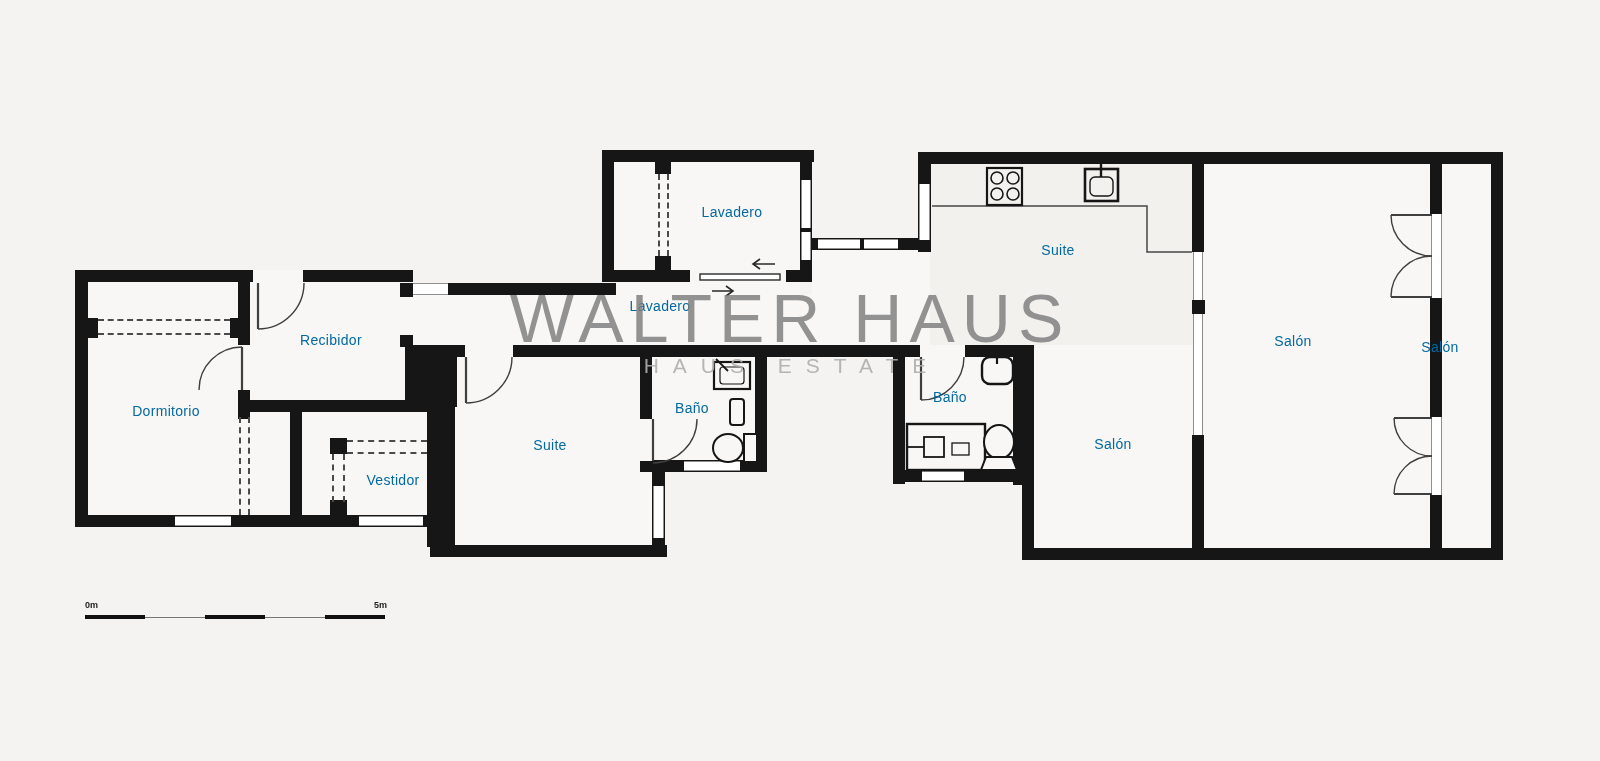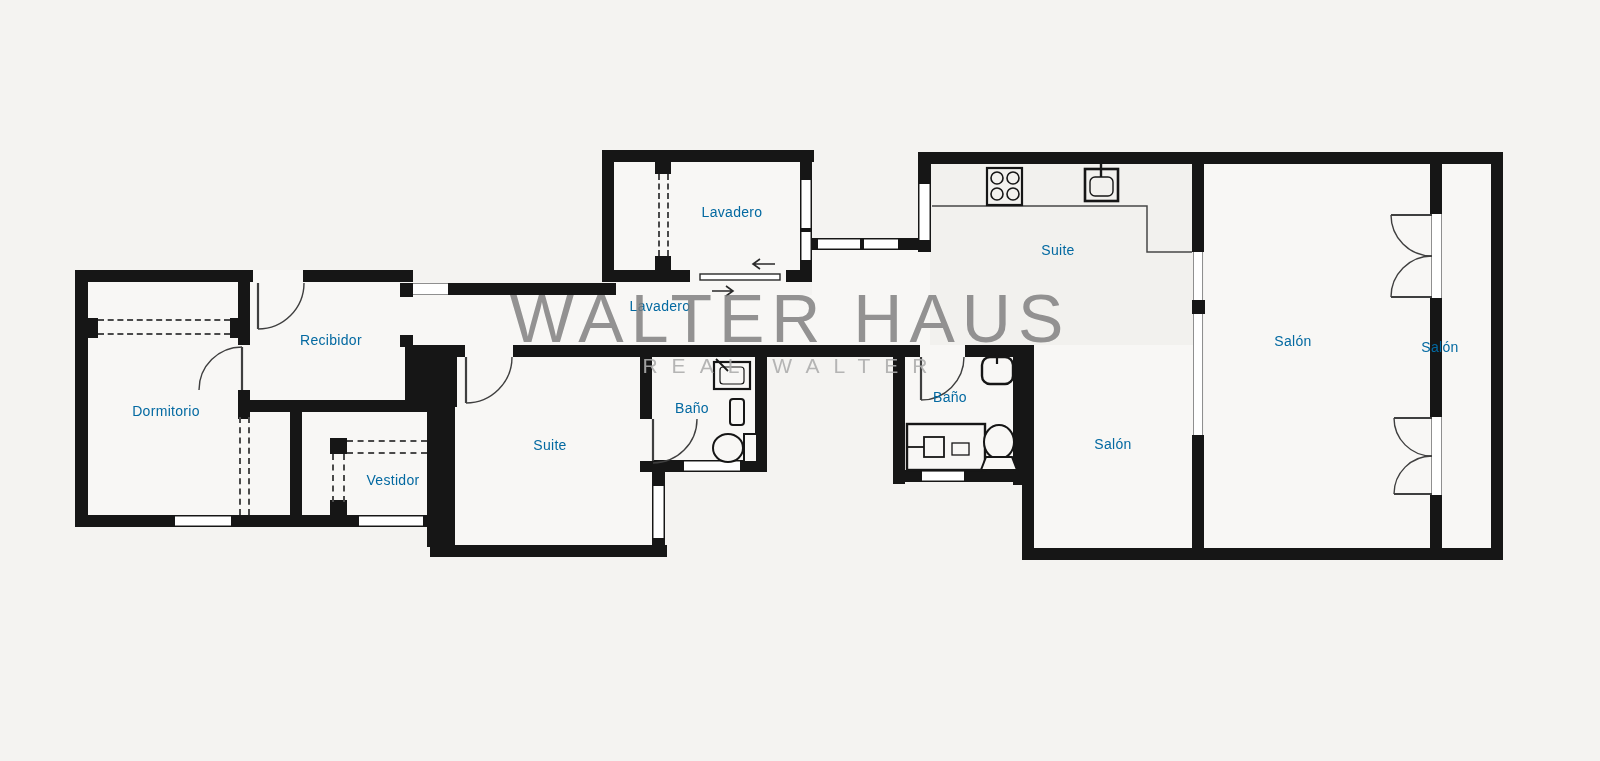--- a/index.html
+++ b/index.html
@@ -233,16 +233,27 @@
   <span class="lbl" style="left:692px;top:408px">Baño</span>
   <span class="lbl" style="left:660px;top:306px">Lavadero</span>
   <span class="lbl" style="left:732px;top:212px">Lavadero</span>
   <span class="lbl" style="left:1058px;top:250px">Suite</span>
   <span class="lbl" style="left:950px;top:397px">Baño</span>
   <span class="lbl" style="left:1113px;top:444px">Salón</span>
   <span class="lbl" style="left:1293px;top:341px">Salón</span>
   <span class="lbl" style="left:1440px;top:347px">Salón</span>
 
   <div class="watermark">WALTER HAUS</div>
-  <div class="watermark-sub">REAL WALTER</div>
-
+  <div class="watermark-sub">HAUS ESTATE</div>
+
+  <div class="scalebar">
+    <span class="s0">0m</span>
+    <span class="s5">5m</span>
+    <div class="bar">
+      <span class="seg" style="left:0"></span>
+      <span class="tick" style="left:60px"></span>
+      <span class="seg" style="left:120px"></span>
+      <span class="tick" style="left:180px"></span>
+      <span class="seg" style="left:240px"></span>
+    </div>
+  </div>
 
 </div>
 
 </body></html>

